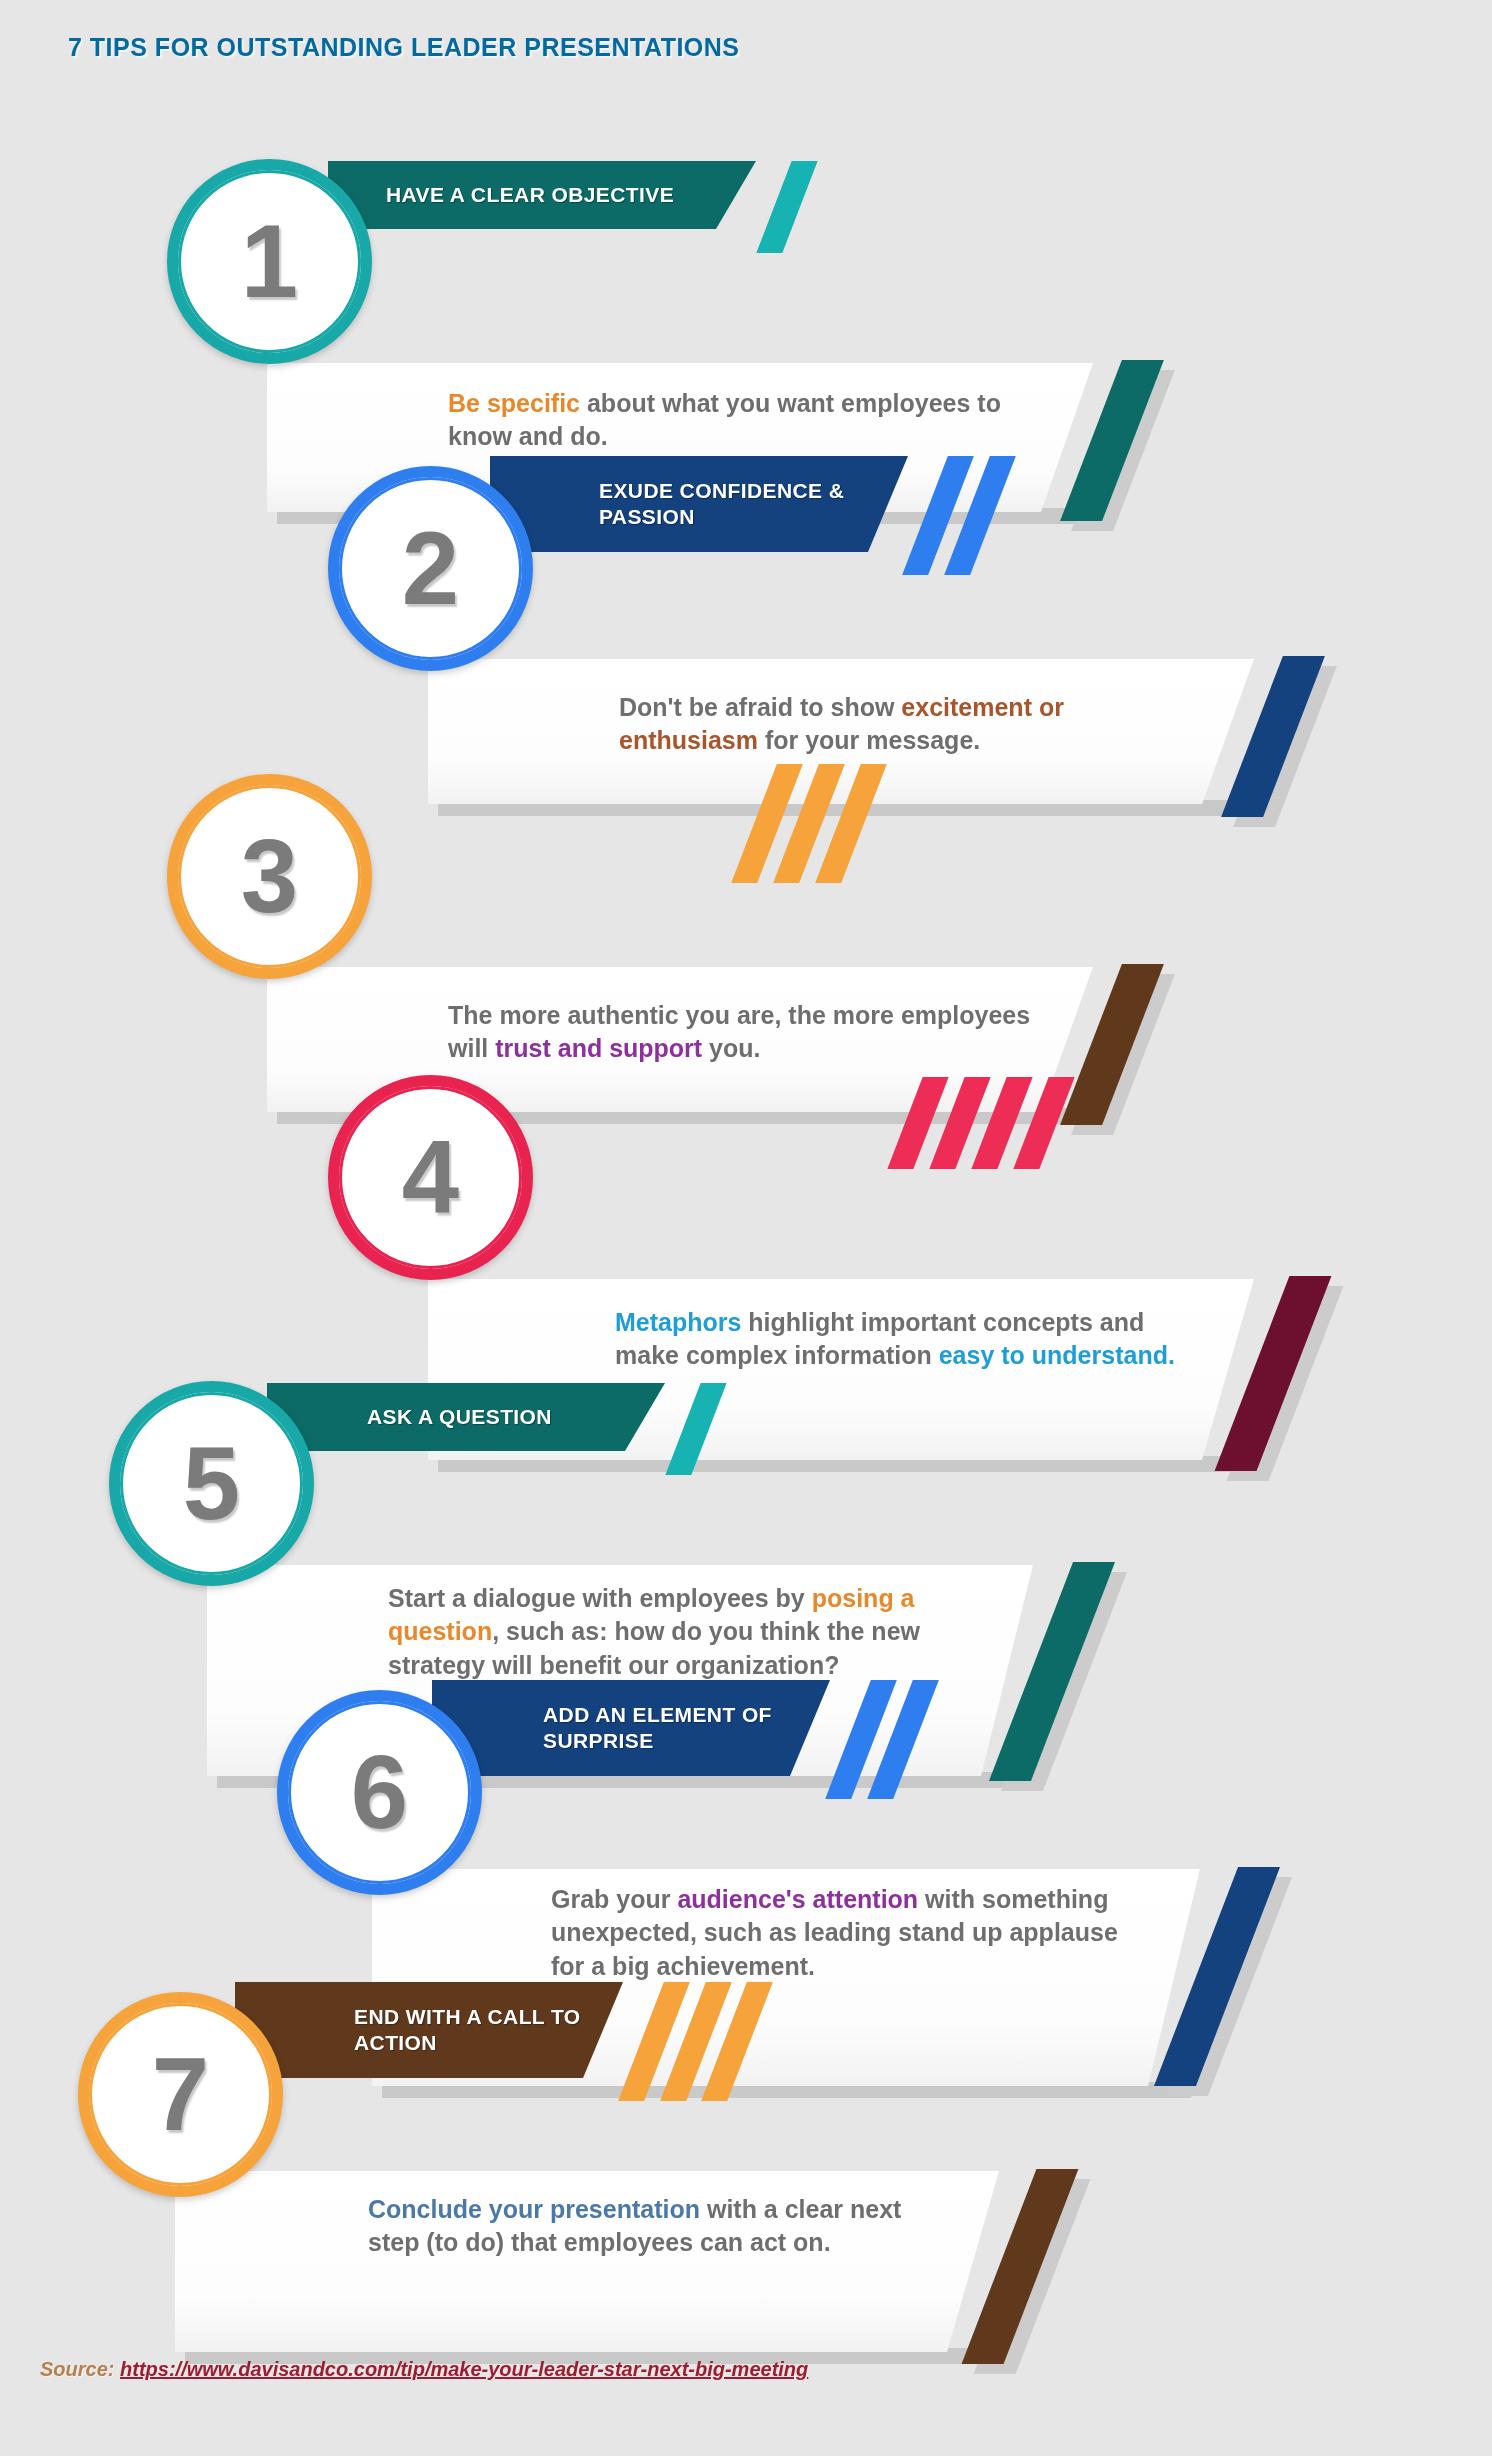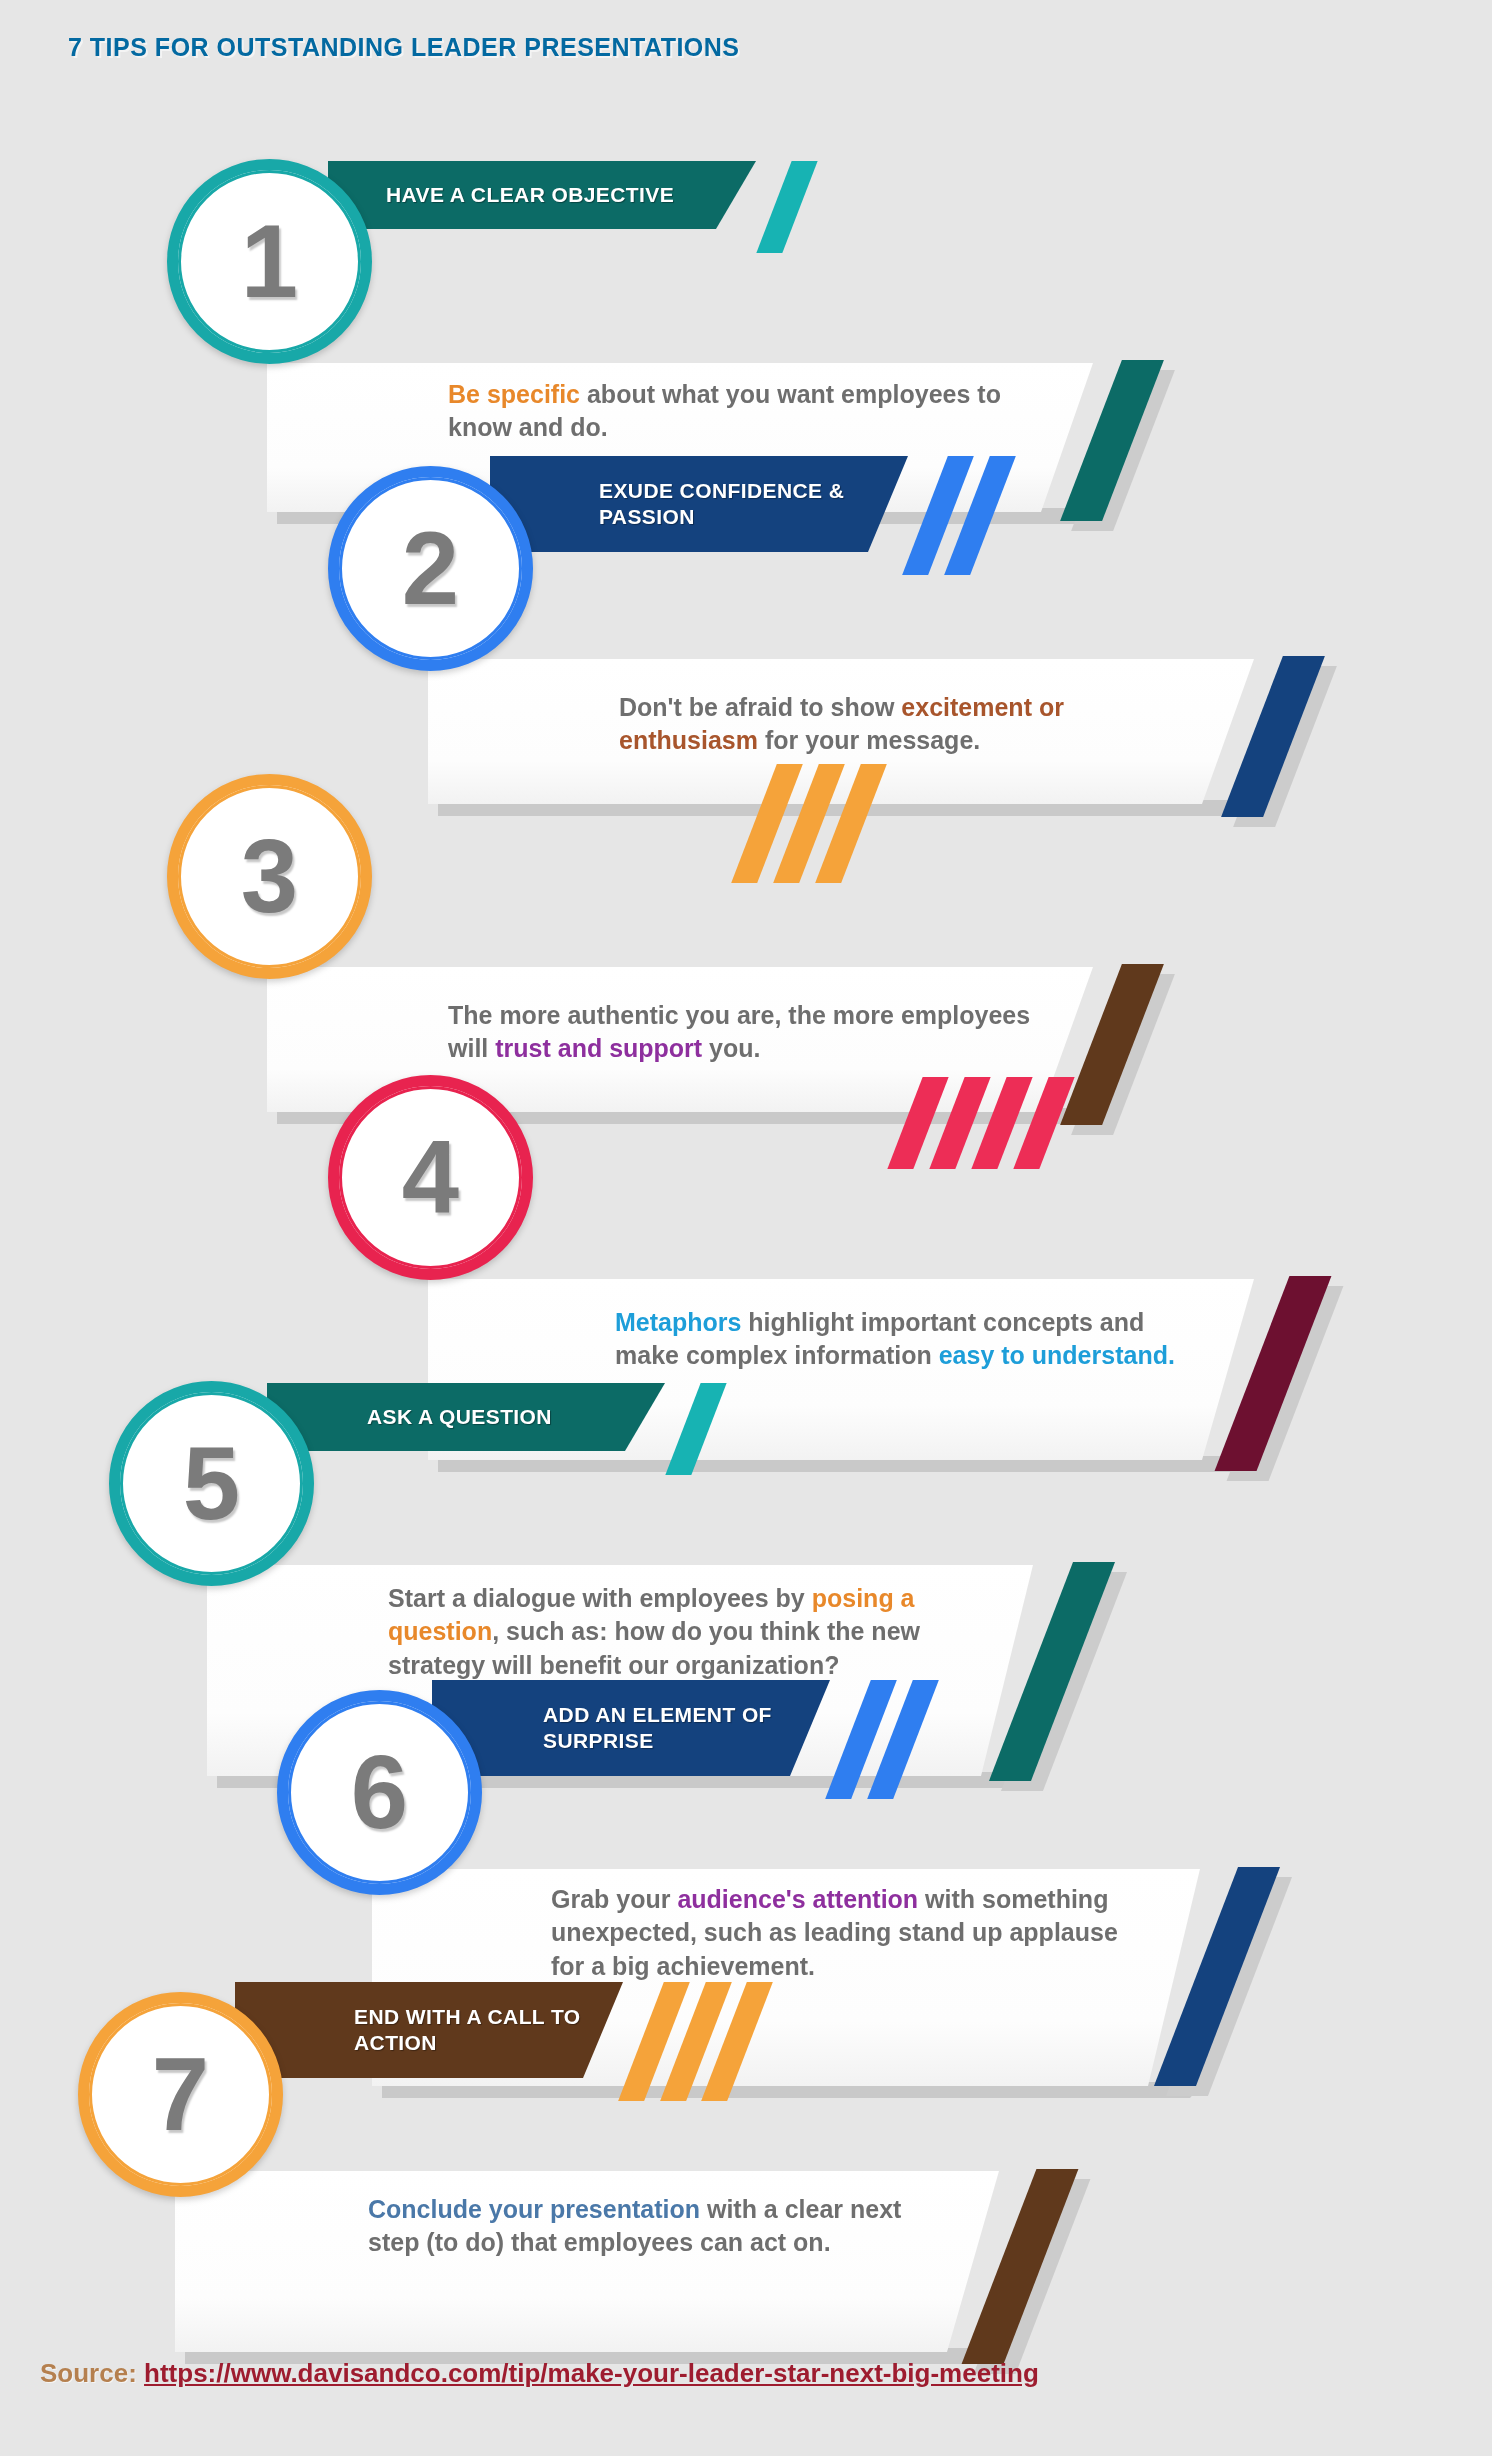--- a/index.html
+++ b/index.html
@@ -109,43 +109,44 @@
     color:#7b7b7b;
     line-height:1;
     text-shadow:2px 3px 2px rgba(0,0,0,.22);
     user-select:none;
   }
 
   
   .source{
     position:absolute;
     left:40px;top:2358px;
-    font-size:26px;
+    font-size:20px;
     font-weight:bold;
     white-space:nowrap;
+    font-style:italic;
   }
   .source-label{color:#b5804f;text-shadow:1px 1px 0 rgba(255,255,255,.6);}
   .source-url{color:#9e1c2f;text-decoration:underline;}
 </style>
 </head>
 <body>
 
 <h1 class="page-title">7 TIPS FOR OUTSTANDING LEADER PRESENTATIONS</h1>
 
 <div id="tips-root">
     <div class="tip" style="left: 0px; top: 139px; width: 1493px;">
       <div class="body-shadow" style="left: 277px; top: 369px; width: 820px; height: 16px;"></div>
       <div class="edge-stripe-shadow" style="left: 1102px; top: 231px; height: 161px;"></div>
       <div class="edge-stripe" style="left: 1091px; top: 221px; height: 161px; background: rgb(12, 107, 102);"></div>
       <div class="stripe" style="left: 774px; top: 22px; height: 92px; background: rgb(23, 179, 179);"></div>
       <div class="hdr" style="left: 328px; width: 428px; background: rgb(12, 107, 102);">
         <div class="hdr-label" style="margin-left: 58px;">HAVE A CLEAR OBJECTIVE</div>
       </div>
       <div class="body-panel" style="left: 267px; top: 224px; width: 826px; height: 149px;"></div>
-      <div class="body-text" style="left: 448px; top: 239px; width: 597px;"><span class="hl" style="color: rgb(232, 136, 42);">Be specific</span><span> about what you want employees to know and do.</span></div>
+      <div class="body-text" style="left: 448px; top: 248px; width: 597px;"><span class="hl" style="color: rgb(232, 136, 42);">Be specific</span><span> about what you want employees to know and do.</span></div>
       <div class="circle-wrap" style="left: 167px; top: 20px; border: 11px solid rgb(24, 168, 168); background: rgb(255, 255, 255);">
         <div class="circle-inner" style="border: 3px solid rgb(24, 168, 168); box-shadow: rgb(255, 255, 255) 0px 0px 0px 7px inset;">
           <div class="circle-num">1</div>
         </div>
       </div>
     </div>
     <div class="tip" style="left: 0px; top: 446px; width: 1493px;">
       <div class="body-shadow" style="left: 438px; top: 354px; width: 820px; height: 16px;"></div>
       <div class="edge-stripe-shadow" style="left: 1264px; top: 220px; height: 161px;"></div>
       <div class="edge-stripe" style="left: 1252px; top: 210px; height: 161px; background: rgb(20, 66, 126);"></div>

